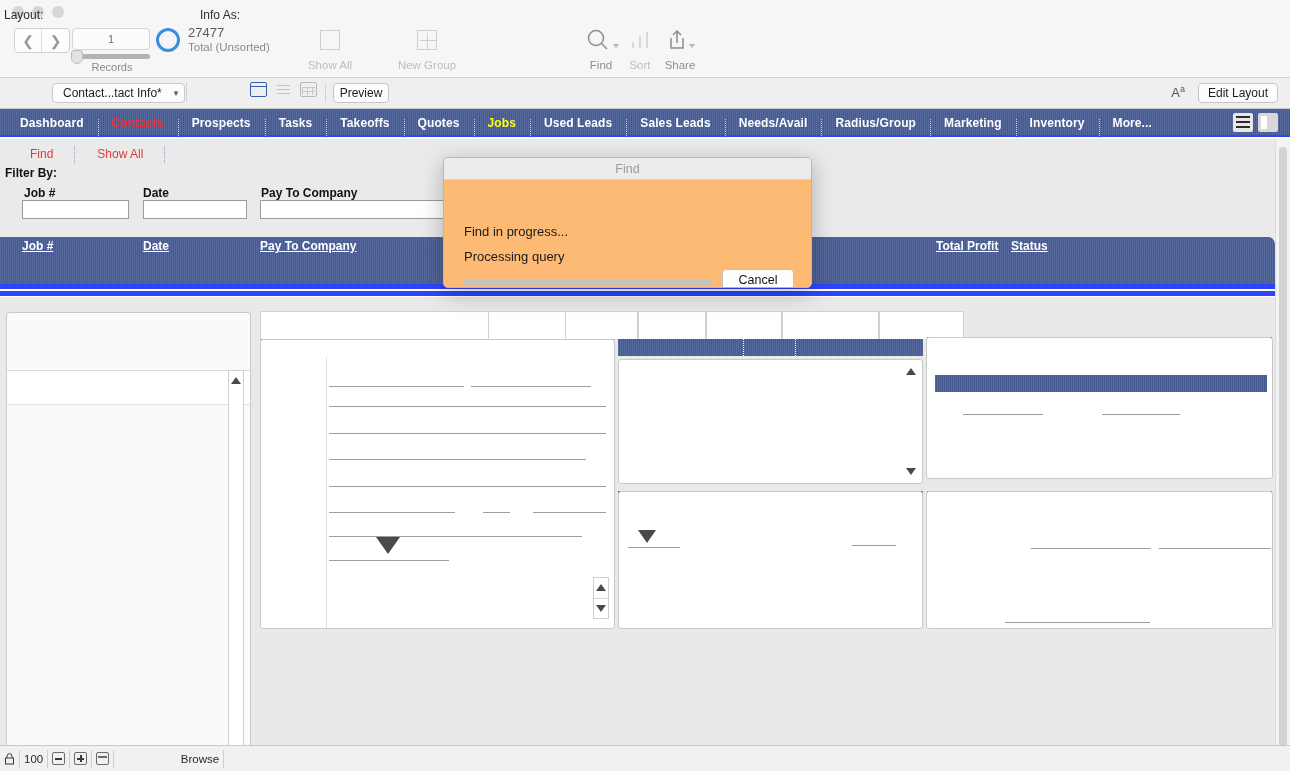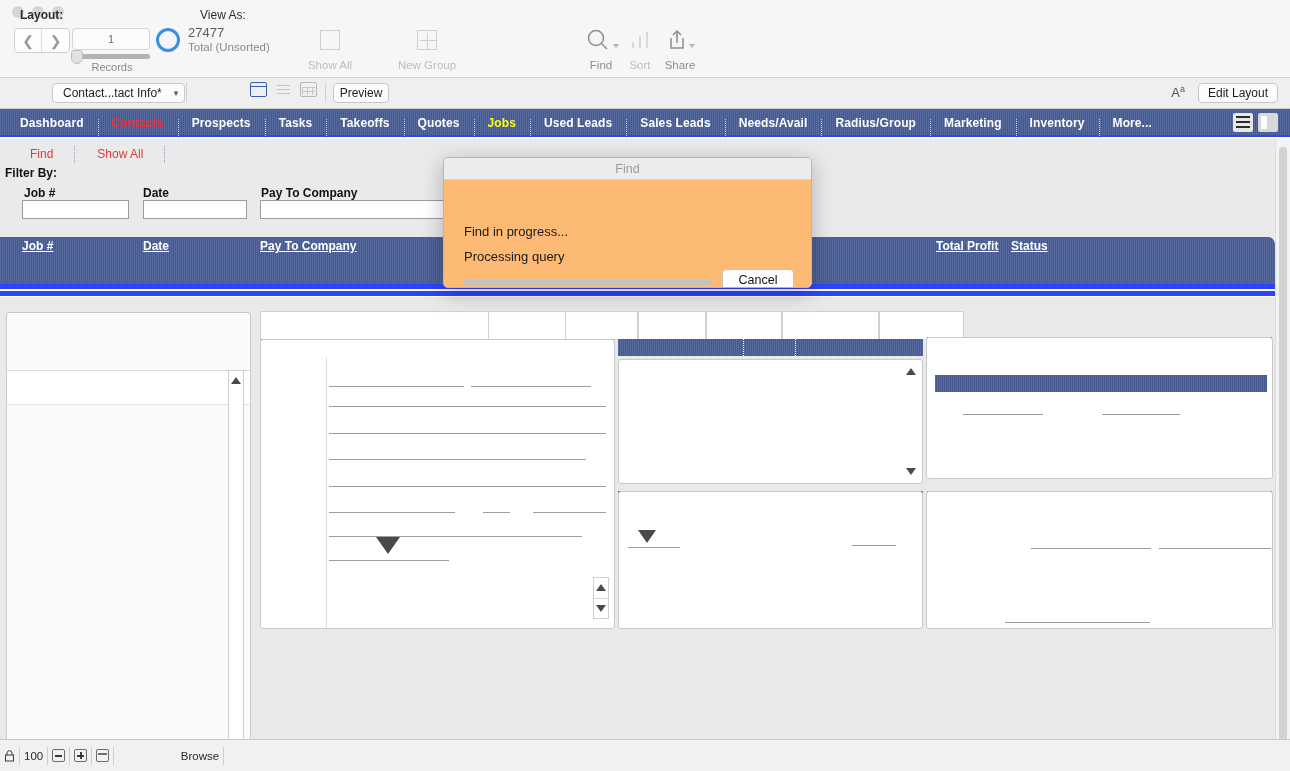--- a/index.html
+++ b/index.html
@@ -161,21 +161,21 @@
     border-bottom:none; }
   .tsep { position:absolute; border-left:1.5px dotted #3a3a3a; }
 
   
   .outer-sb { position:absolute; right:0; top:139px; width:15px; height:618px;
     background:#f3f3f3; border-left:1px solid #dcdcdc; }
   .outer-sb .thumb { position:absolute; left:3px; top:8px; width:8px; height:600px;
     background:#d2d2d2; border-radius:4px; }
 
   
-  .statusbar { position:absolute; left:0; bottom:0; width:1290px; height:32px;
+  .statusbar { position:absolute; left:0; bottom:0; width:1290px; height:26px;
     background:#f1f1f1; border-top:1px solid #c9c9c9; display:flex;
     align-items:center; font-size:11.5px; color:#2a2a2a; }
   .sb-cell { height:18px; display:flex; align-items:center; padding:0 4px;
     border-right:1px solid #cfcfcf; }
   .sb-ico { width:13px; height:13px; border:1px solid #6b6b6b; border-radius:2px;
     position:relative; }
   .sb-ico.minus::after { content:""; position:absolute; left:2px; right:2px; top:5px;
     height:2px; background:#3a3a3a; }
   .sb-ico.plus::after { content:""; position:absolute; left:2px; right:2px; top:5px;
     height:2px; background:#3a3a3a; }
@@ -270,27 +270,27 @@
             <path d="M6 6 L10 2 L14 6" fill="none" stroke="#8d8d8d" stroke-width="1.5"></path>
           </svg>
         <span class="tri-s"></span>
       </div>
       <div class="cap">Share</div>
     </div>
 
   </div>
 
   <div class="layoutbar"></div>
-  <div class="lb-txt" style="left:20px;font-weight:bold;">Layout:</div>
+  <div class="lb-txt" style="left:4px;">Layout:</div>
   <div class="layout-select">
     <span>Contact...tact Info*</span>
     <span style="font-size:9px;color:#555;">▾</span>
   </div>
   <div class="sep-v" style="left:186px;"></div>
-  <div class="lb-txt" style="left:200px;">View As:</div>
+  <div class="lb-txt" style="left:200px;">Info As:</div>
   <div class="viewicons">
     <div class="vi sel"></div>
     <div class="vi list"></div>
     <div class="vi table"></div>
   </div>
   <div class="sep-v" style="left:325px;"></div>
   <div class="pillbtn" style="position:absolute;left:333px;top:83px;width:56px;height:20px;">
     <span>Preview</span>
   </div>
   <div class="aa">A<sup style="font-size:9px;">a</sup></div>

